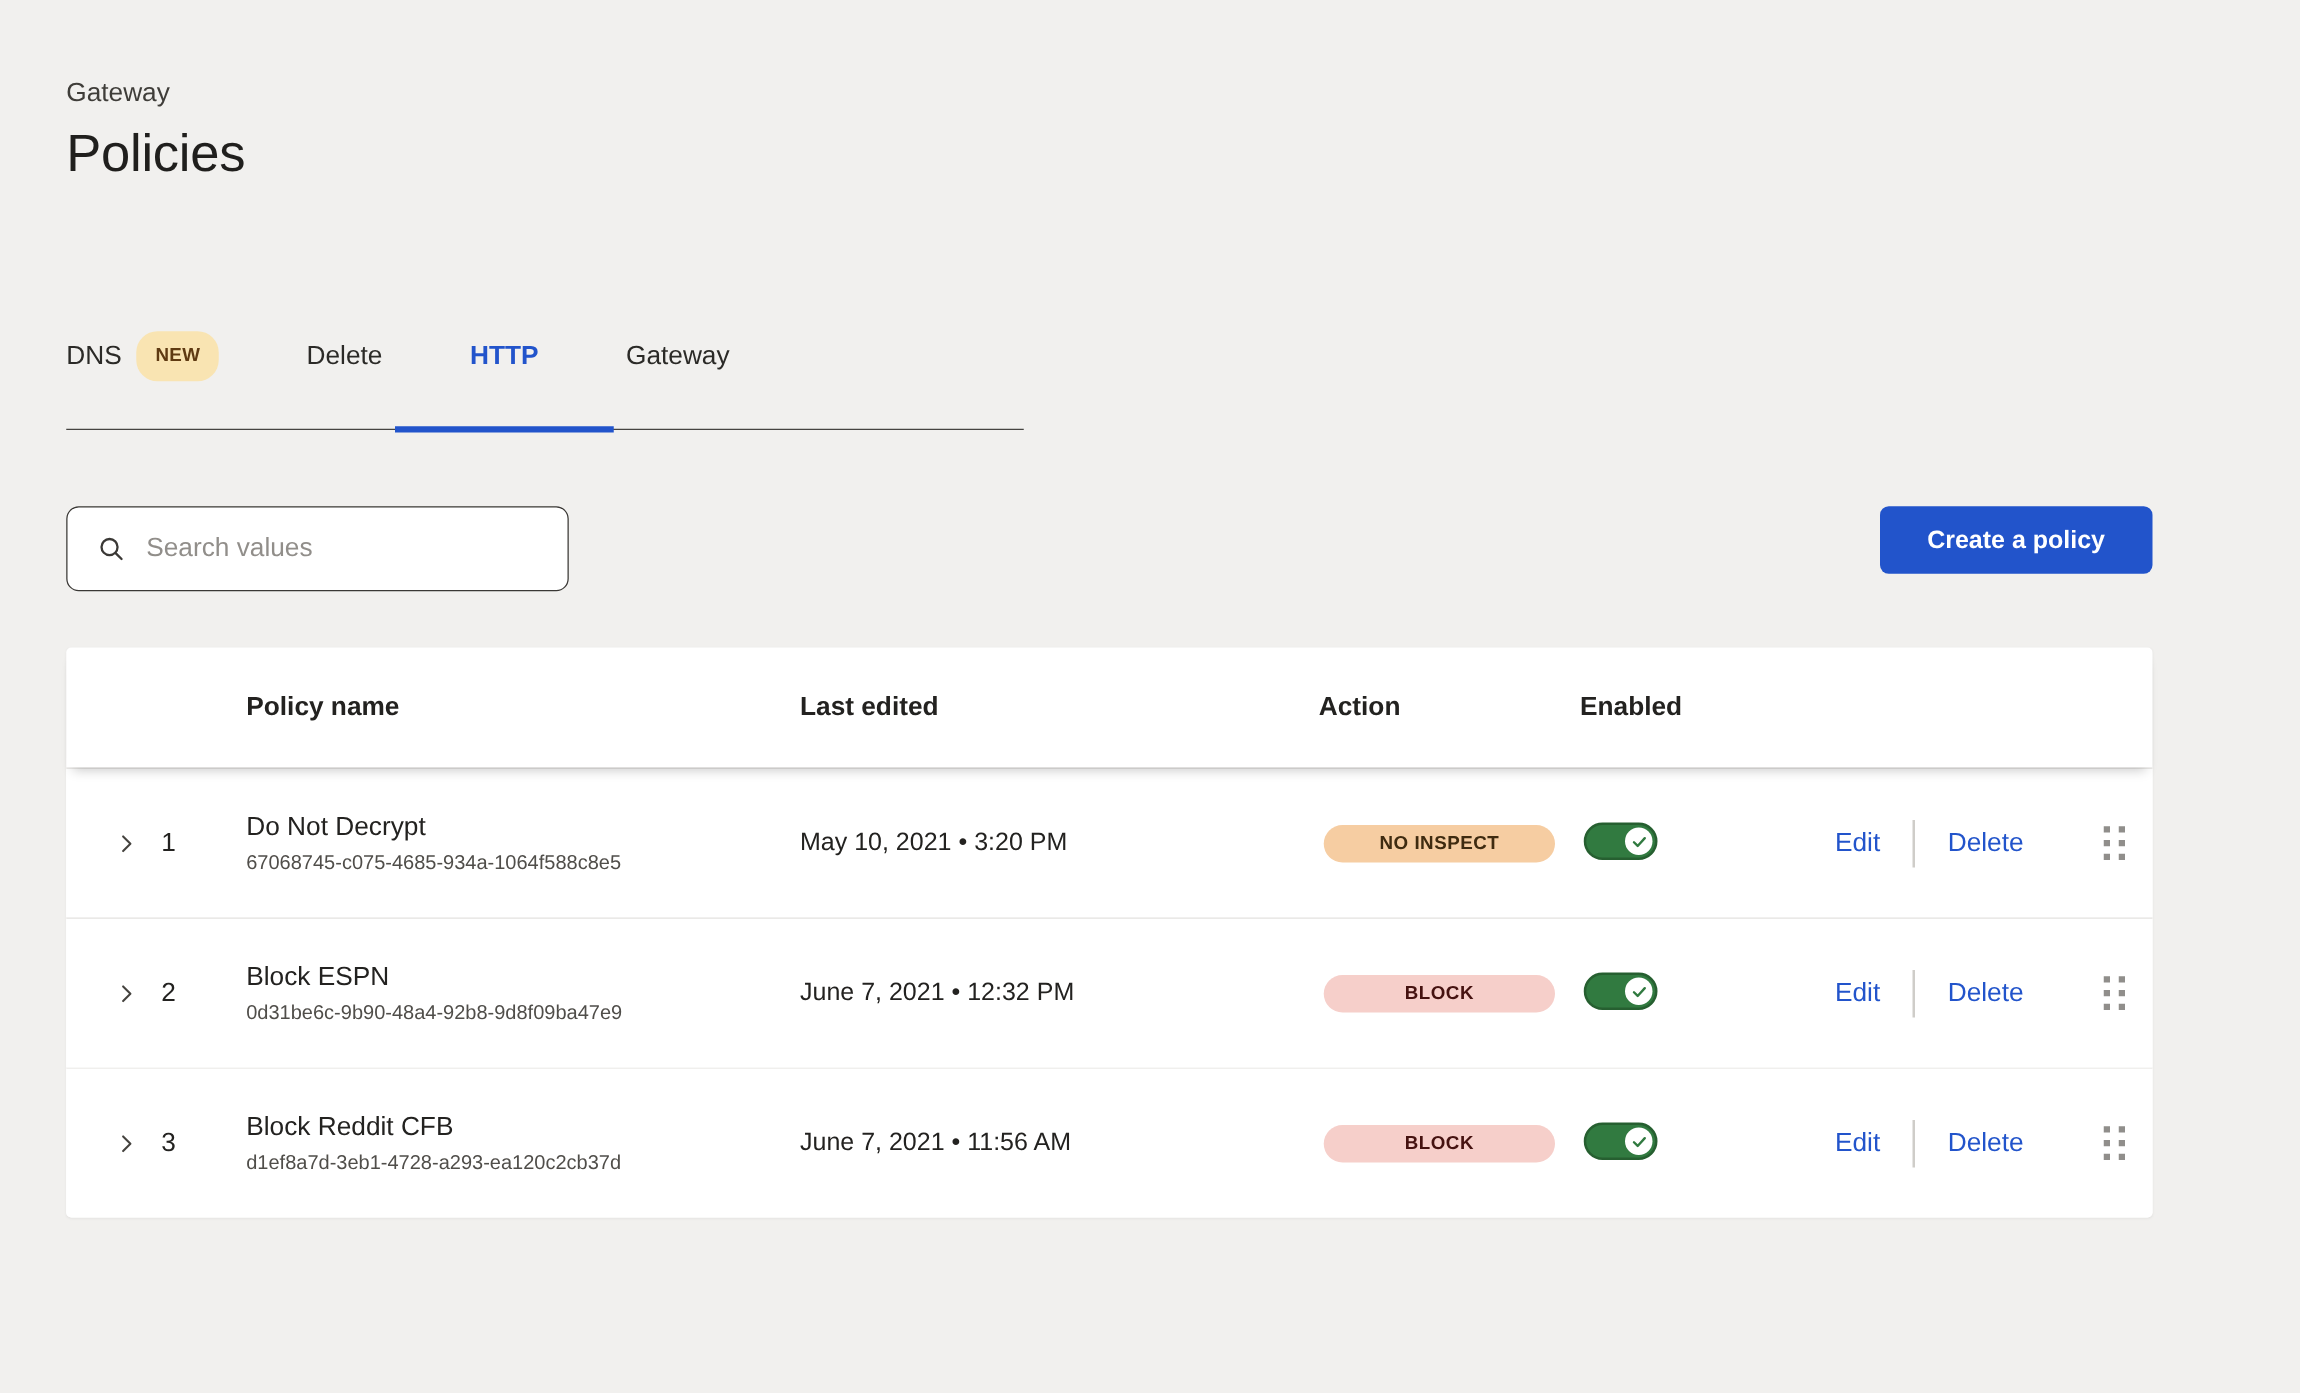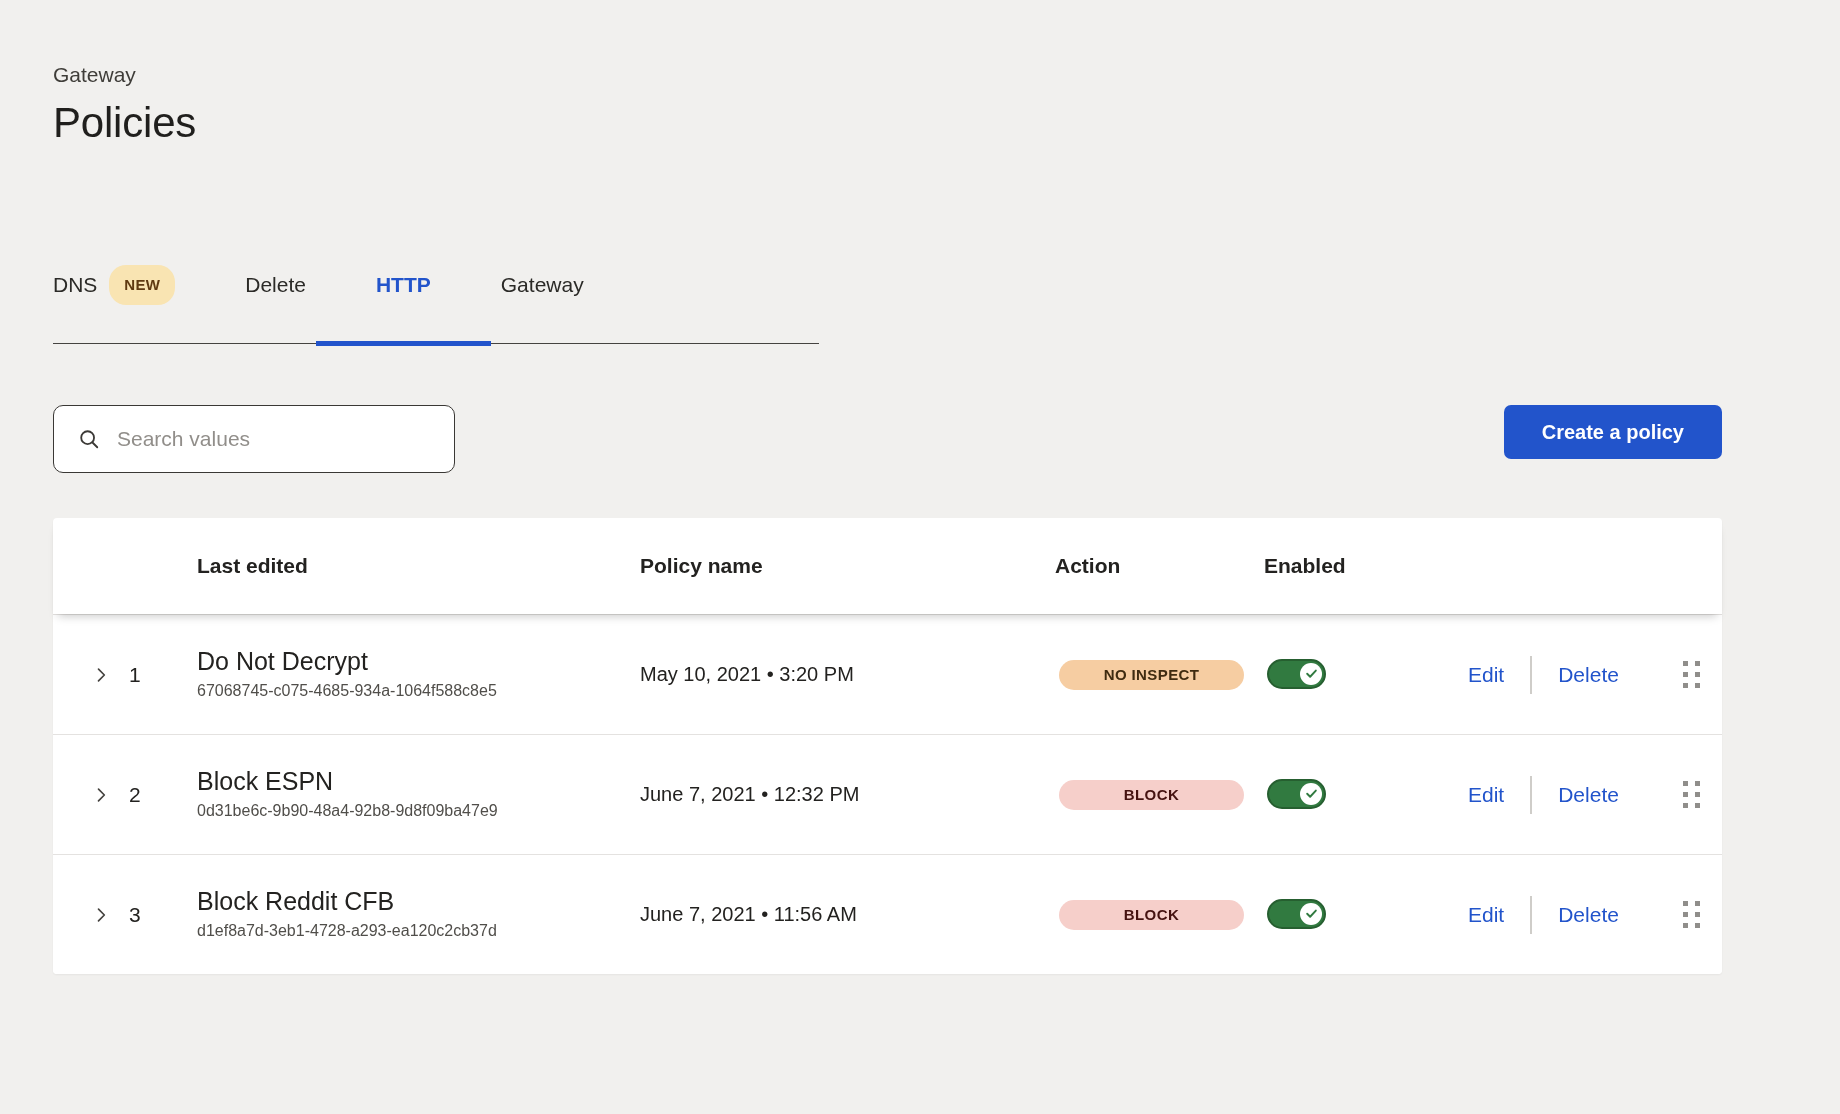--- a/index.html
+++ b/index.html
@@ -41,21 +41,21 @@
 
   
   .table{margin-top:45px;width:1669px;background:#fff;border-radius:4px;box-shadow:0 1px 2px rgba(0,0,0,0.05);}
   .grid-cols{display:grid;grid-template-columns:22px 85px 443px 415px 209px 204px 204px 50px;padding-left:37px;align-items:center;}
   .thead{height:96px;font-size:21px;font-weight:700;color:#232220;position:relative;z-index:2;box-shadow:0 7px 9px -5px rgba(0,0,0,0.22);border-radius:4px 4px 0 0;}
   .row{height:120px;border-top:1px solid #e4e2e0;background:#fff;}
   .row:last-child{border-radius:0 0 4px 4px;}
 
   .chevron-btn{background:none;border:0;padding:0;cursor:pointer;width:22px;height:22px;display:flex;align-items:center;justify-content:center;}
   .idx{font-size:21px;padding-left:17px;color:#232220;}
-  .pname{font-size:25px;line-height:25px;color:#232220;margin-bottom:7px;}
+  .pname{font-size:21px;line-height:25px;color:#232220;margin-bottom:7px;}
   .uuid{font-size:16px;line-height:19px;color:#504e4a;}
   .edited{font-size:20px;color:#232220;}
 
   .badge{display:inline-flex;align-items:center;justify-content:center;width:185px;height:30px;margin-left:4px;border-radius:16px;font-size:15px;font-weight:700;letter-spacing:0.4px;}
   .badge--no-inspect{background:var(--badge_no_inspect_bg);color:var(--badge_no_inspect_text);}
   .badge--block{background:var(--badge_block_bg);color:var(--badge_block_text);}
 
   .toggle{position:relative;width:59px;height:30px;margin-left:3px;border-radius:16px;background:var(--toggle_green);border:2px solid var(--toggle_border);cursor:pointer;padding:0;}
   .knob{position:absolute;right:2px;top:50%;transform:translateY(-50%);width:22px;height:22px;border-radius:50%;background:#fff;display:flex;align-items:center;justify-content:center;}
 
@@ -99,22 +99,22 @@
       </svg>
       <input type="text" placeholder="Search values" style="">
     </div>
     <button class="btn-primary">Create a policy</button>
   </div>
 
   <div class="table">
     <div class="thead grid-cols">
       <div></div>
       <div></div>
+      <div class="th">Policy name</div>
       <div class="th">Last edited</div>
-      <div class="th">Policy name</div>
       <div class="th">Action</div>
       <div class="th">Enabled</div>
       <div></div>
       <div></div>
     </div>
     <div>
   <div class="row grid-cols">
     <button class="chevron-btn">
       <svg width="20" height="20" viewBox="0 0 24 24" fill="none" stroke="#45433f" stroke-width="2" stroke-linecap="round" stroke-linejoin="round">
         <polyline points="9 5 16 12 9 19"></polyline>

